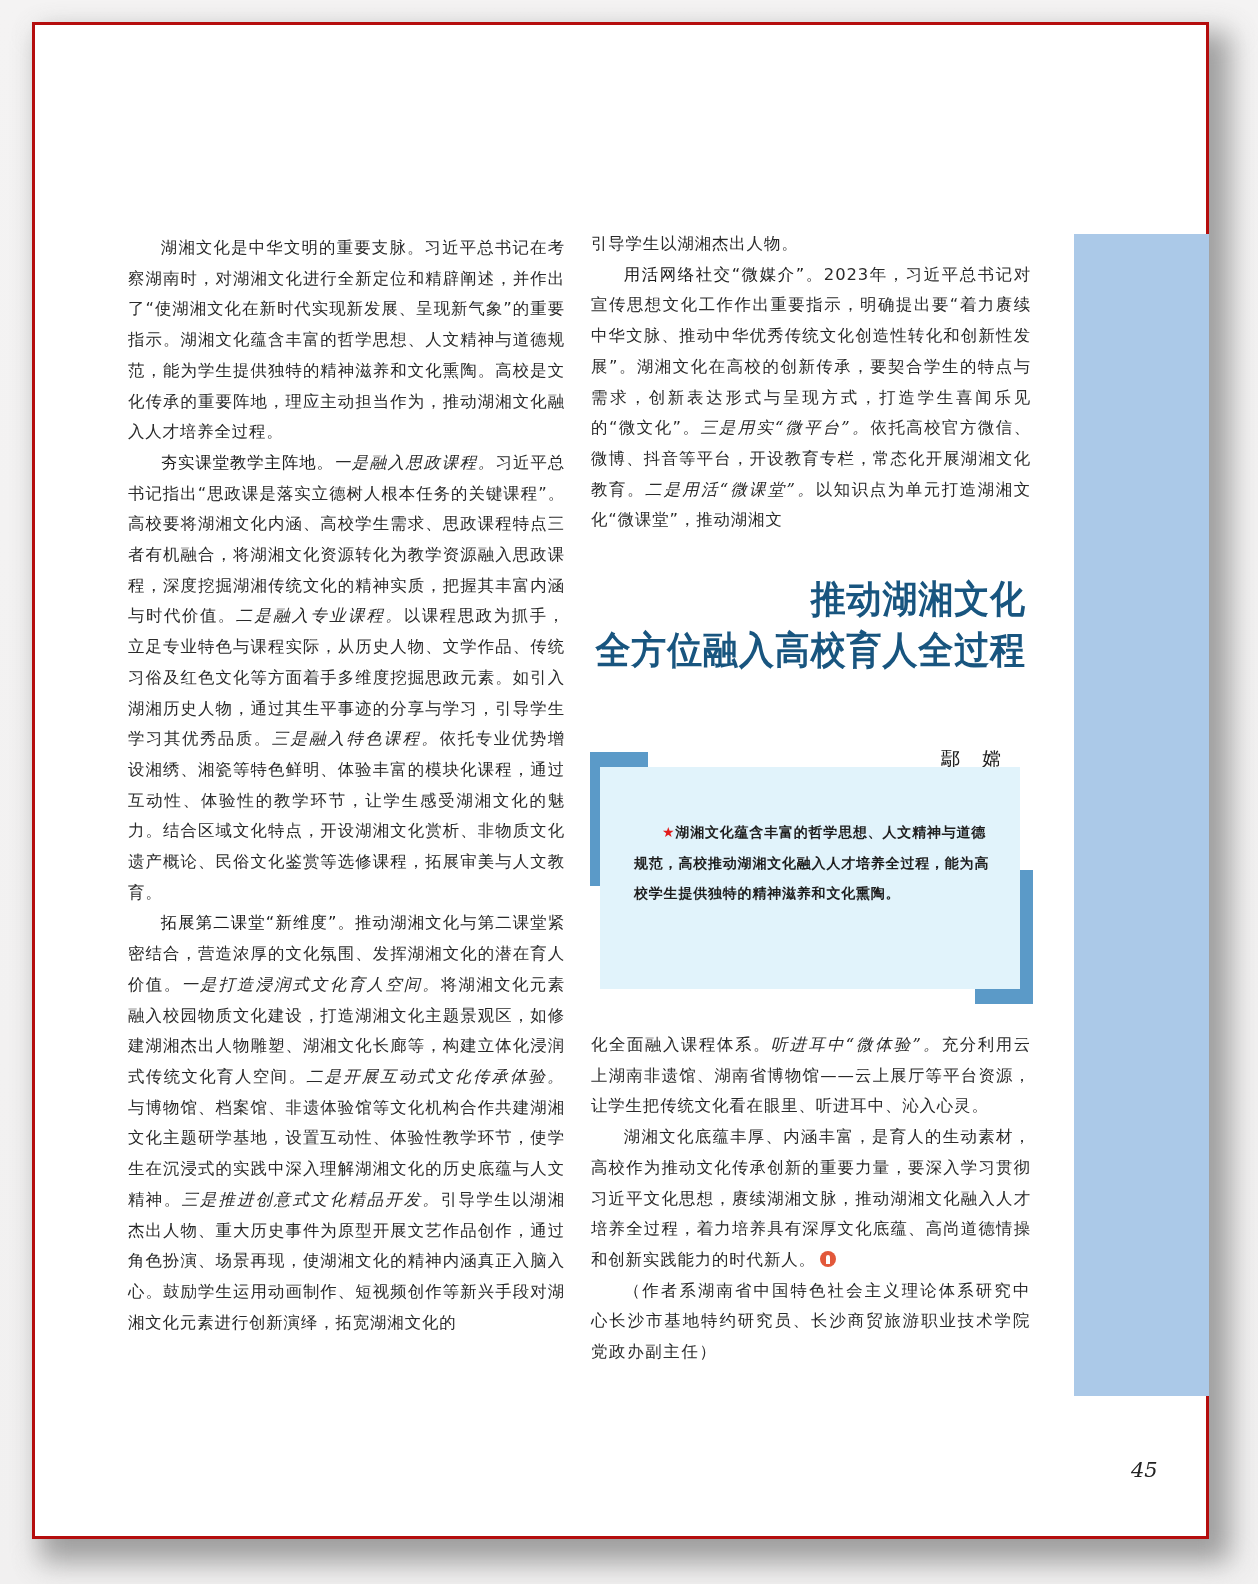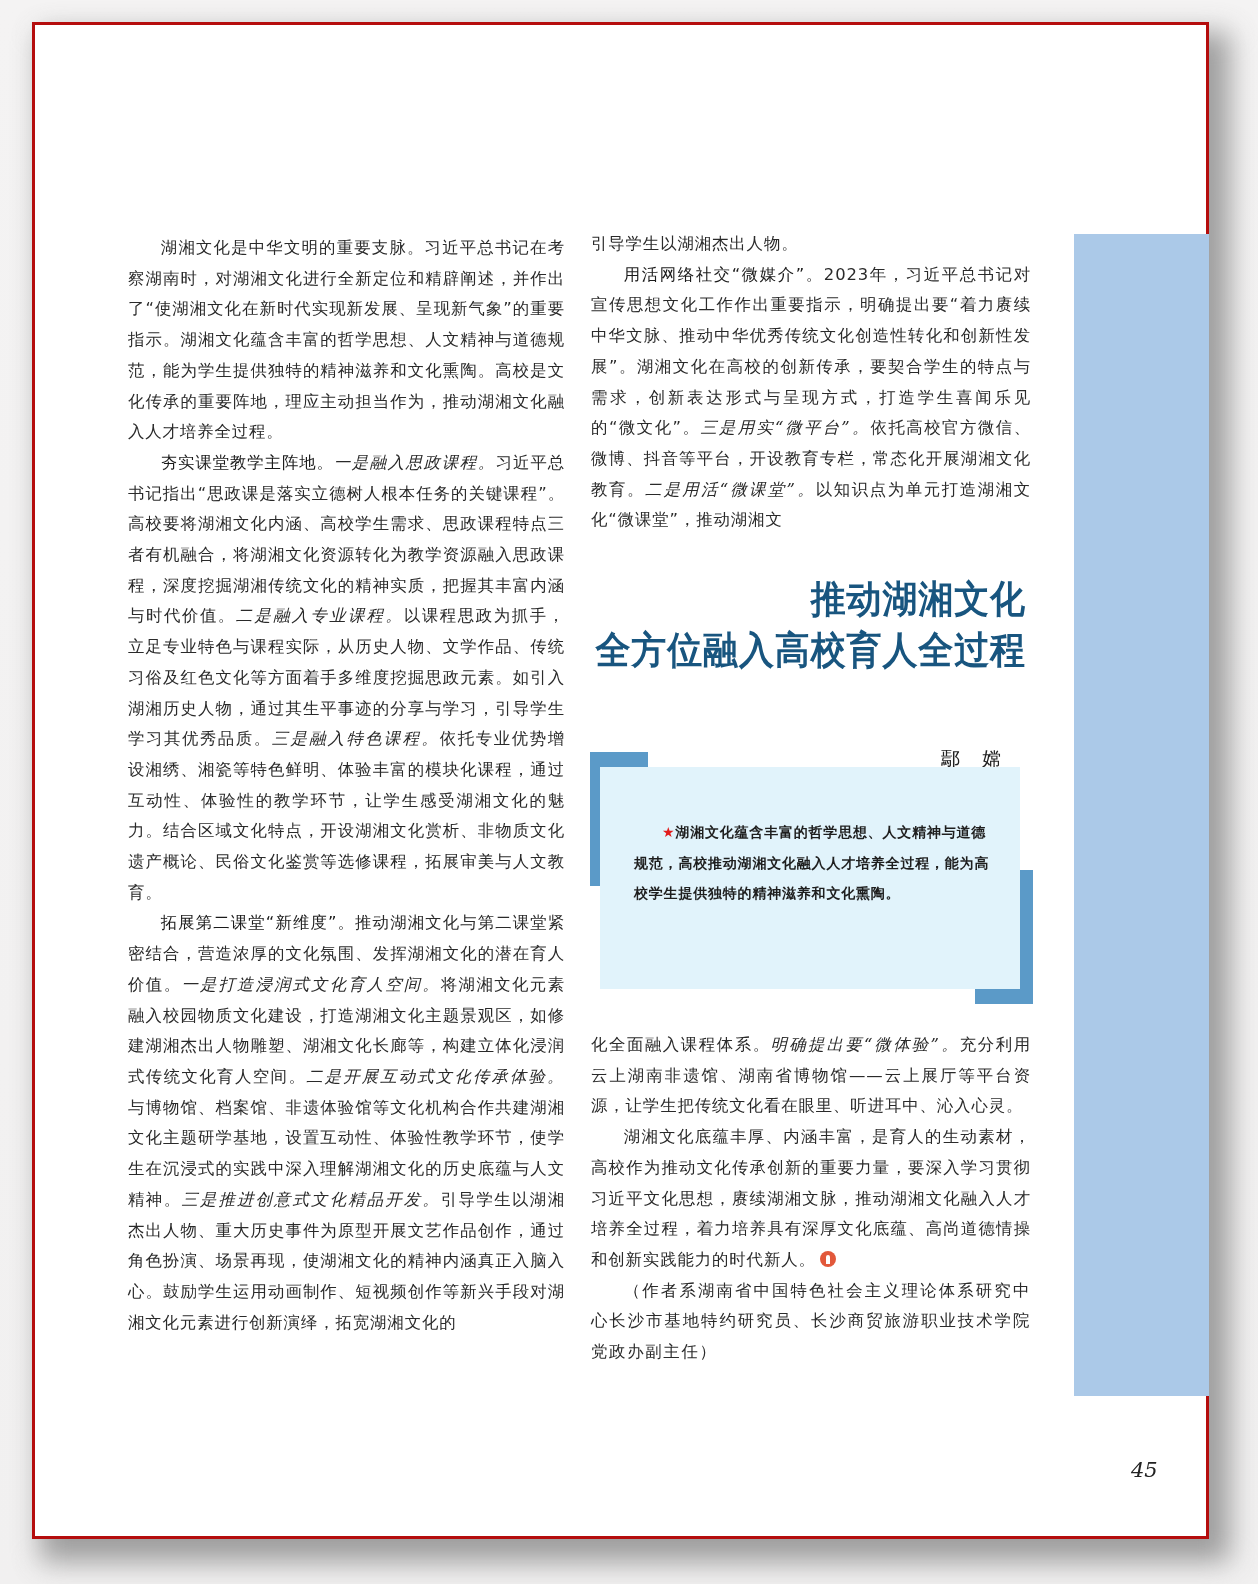--- a/index.html
+++ b/index.html
@@ -98,19 +98,19 @@
   </div>
   <div class="author">鄢嫦</div>
 
   <div class="quote-bracket-tl"></div>
   <div class="quote-bracket-br"></div>
   <div class="quote-box">
     <span class="star">★</span><span>湖湘文化蕴含丰富的哲学思想、人文精神与道德规范，高校推动湖湘文化融入人才培养全过程，能为高校学生提供独特的精神滋养和文化熏陶。</span>
   </div>
 
   <div class="col col-right-bottom">
-    <p class="noindent"><span>化全面融入课程体系。</span><span class="italic-run">明确提出要“微体验”。</span><span>充分利用云上湖南非遗馆、湖南省博物馆——云上展厅等平台资源，让学生把传统文化看在眼里、听进耳中、沁入心灵。</span></p>
+    <p class="noindent"><span>化全面融入课程体系。</span><span class="italic-run">听进耳中“微体验”。</span><span>充分利用云上湖南非遗馆、湖南省博物馆——云上展厅等平台资源，让学生把传统文化看在眼里、听进耳中、沁入心灵。</span></p>
     <p><span>湖湘文化底蕴丰厚、内涵丰富，是育人的生动素材，高校作为推动文化传承创新的重要力量，要深入学习贯彻习近平文化思想，赓续湖湘文脉，推动湖湘文化融入人才培养全过程，着力培养具有深厚文化底蕴、高尚道德情操和创新实践能力的时代新人。</span><span class="end-mark"></span></p>
     <p class="byline-note"><span>（作者系湖南省中国特色社会主义理论体系研究中心长沙市基地特约研究员、长沙商贸旅游职业技术学院党政办副主任）</span></p>
   </div>
 
   <div class="page-number">45</div>
 </div>
 
 </body></html>

